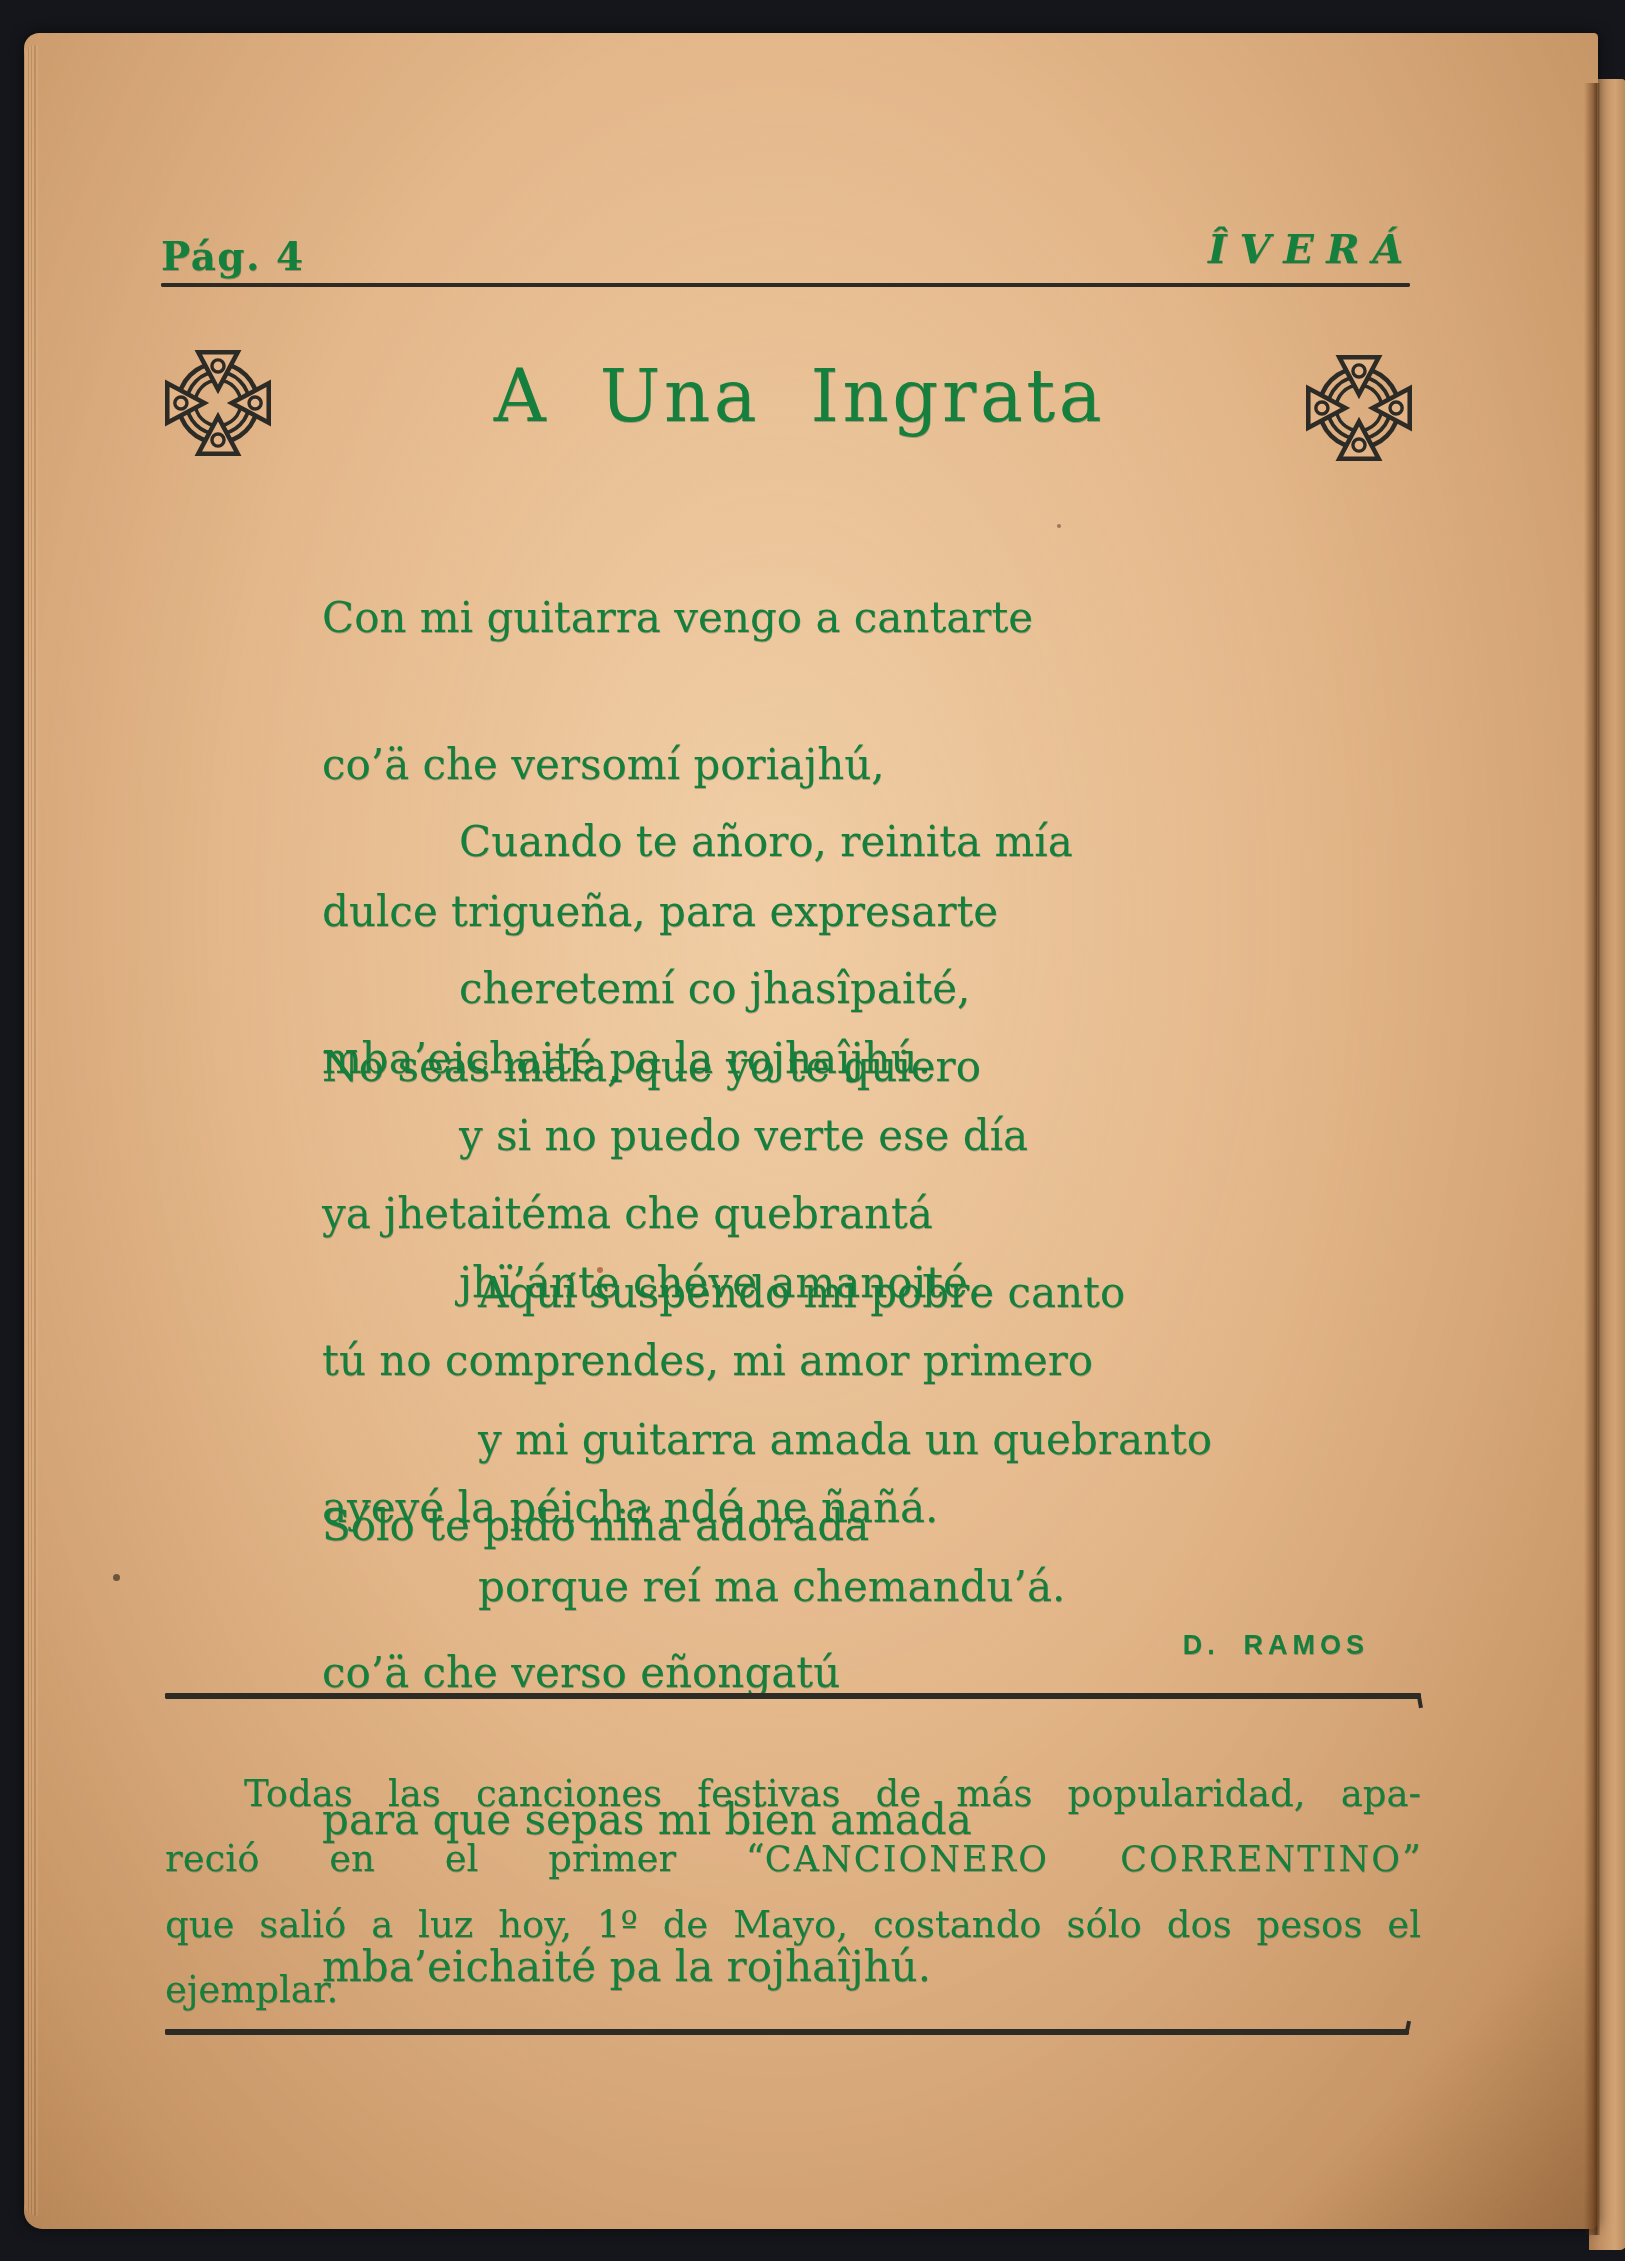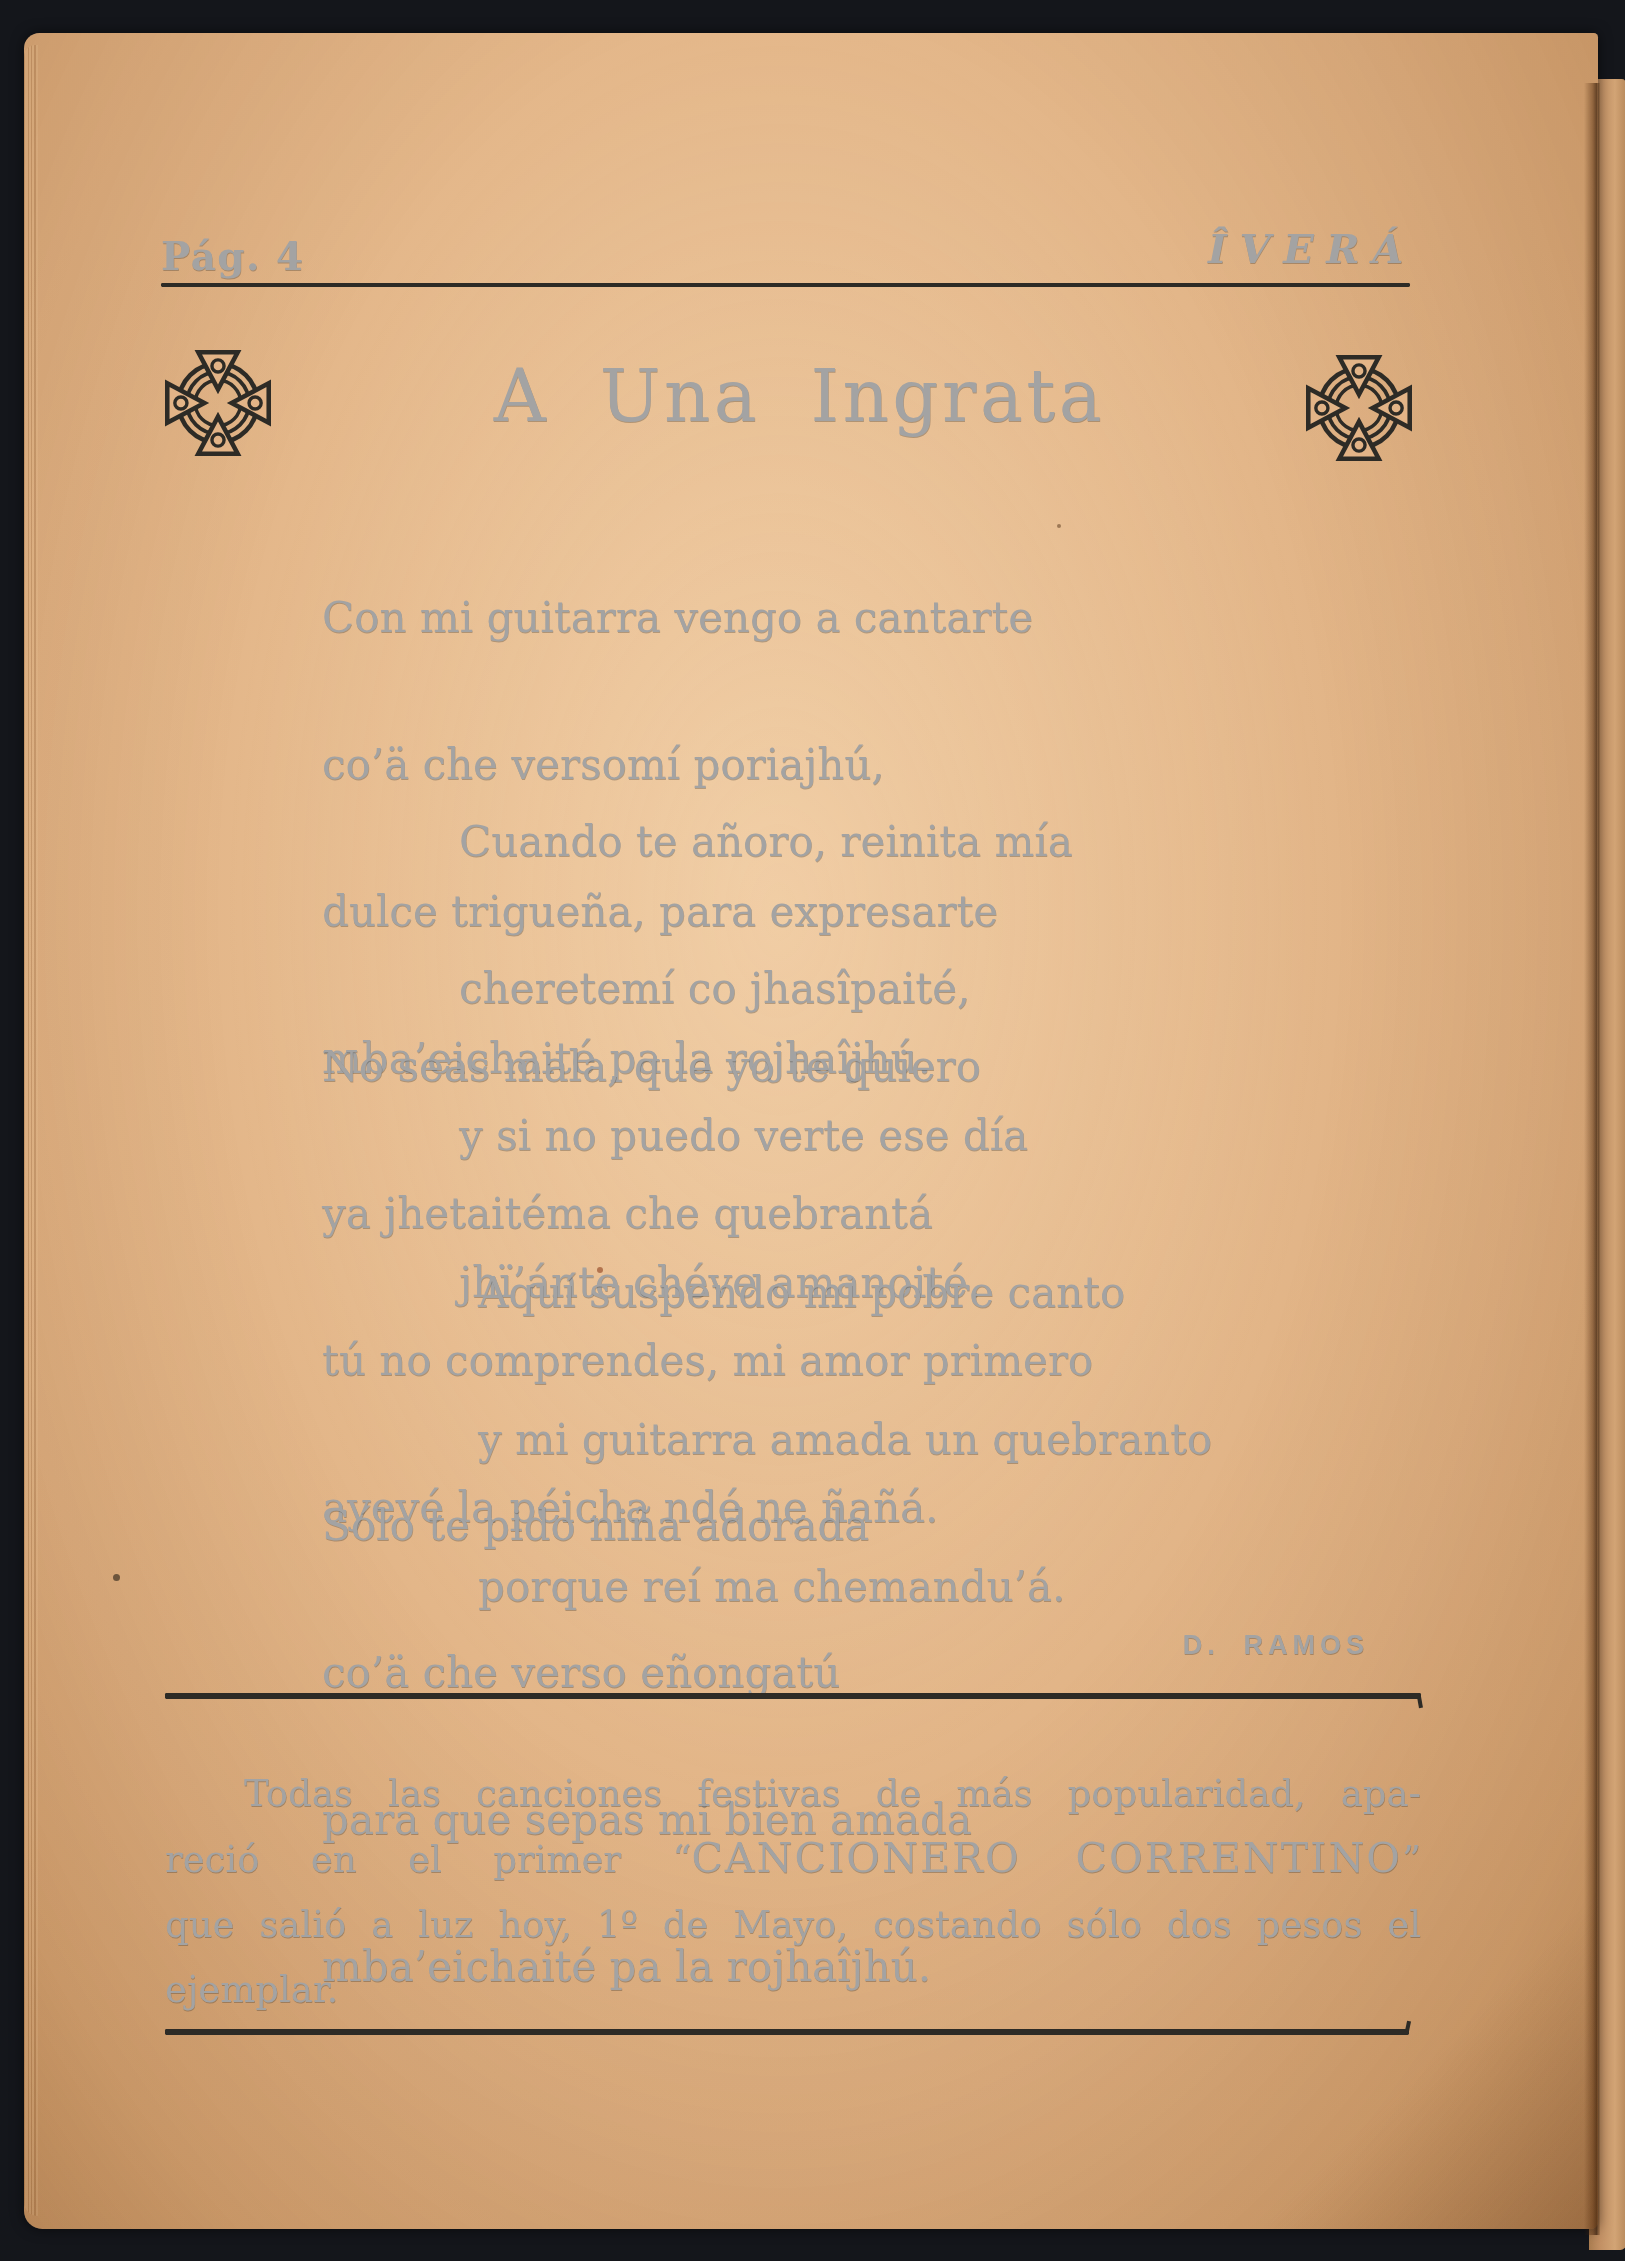--- a/index.html
+++ b/index.html
@@ -33,21 +33,21 @@
       linear-gradient(315deg, rgba(100,55,18,0.28) 0%, rgba(100,55,18,0) 9%),
       radial-gradient(ellipse at 48% 40%, rgba(255,238,210,0.18) 0%, rgba(0,0,0,0) 48%, rgba(120,70,25,0.14) 84%, rgba(100,55,15,0.26) 100%);
     pointer-events:none;
   }
   .fold-line{
     left:1584px;top:83px;width:15.5px;height:2152px;
     background:linear-gradient(to right, rgba(80,40,10,0) 0%, rgba(70,35,10,0.45) 55%, rgba(45,22,6,0.68) 78%, rgba(120,80,40,0.25) 100%);
   }
   .speck{border-radius:50%;}
   
-  .ink{color:#a3a3a3;text-shadow:0.4px 0.6px 0.5px rgba(45,42,36,0.30);}
+  .ink{color:#15803d;text-shadow:0.4px 0.6px 0.5px rgba(45,42,36,0.30);}
   .hdr-left{left:161px;top:233px;font-size:39px;font-weight:700;letter-spacing:1.4px;}
   .hdr-right{top:225px;right:209px;font-size:40px;font-weight:700;font-style:italic;letter-spacing:12.7px;}
   .rule{background:#2d2b26;border-radius:1.4px;}
   .hdr-rule{left:161px;top:283px;width:1249px;height:3.5px;}
   .title{
     left:396px;top:346px;width:791px;text-align:center;
     font-size:72px;letter-spacing:3.5px;word-spacing:24px;font-weight:500;
   }
   .ornament{width:106px;height:106px;}
   .orn-left{left:165px;top:350px;}
@@ -62,21 +62,21 @@
     top:1630px;right:256px;
     font-family:"Liberation Sans", sans-serif;font-weight:700;
     font-size:27px;letter-spacing:5px;word-spacing:11.3px;
   }
   .rule1{left:165px;top:1693px;width:1256px;height:6.4px;}
   .rule1::after{content:'';position:absolute;right:-0.7px;top:3.5px;width:3.5px;height:10.6px;background:#2d2b26;transform:rotate(-10deg);}
   .note{left:165px;top:1761px;width:1256px;font-size:37px;line-height:65px;}
   .note-line{text-align:justify;text-align-last:justify;}
   .note-line.first{text-indent:79px;}
   .note-line.last{text-align-last:left;}
-  .note-caps{font-size:41px;letter-spacing:2.1px;}
+  .note-caps{font-size:35px;letter-spacing:2.1px;}
   .rule2{left:165px;top:2029px;width:1244px;height:6.4px;}
   .rule2::after{content:'';position:absolute;right:-0.7px;top:-7.8px;width:3.5px;height:10.6px;background:#2d2b26;transform:rotate(12deg);}
 </style>
 </head>
 <body>
 
 <div class="abs sibling-page"></div>
 <div class="abs page"></div>
 <div class="abs stack-left"></div>
 <div class="abs fold-line"></div>

